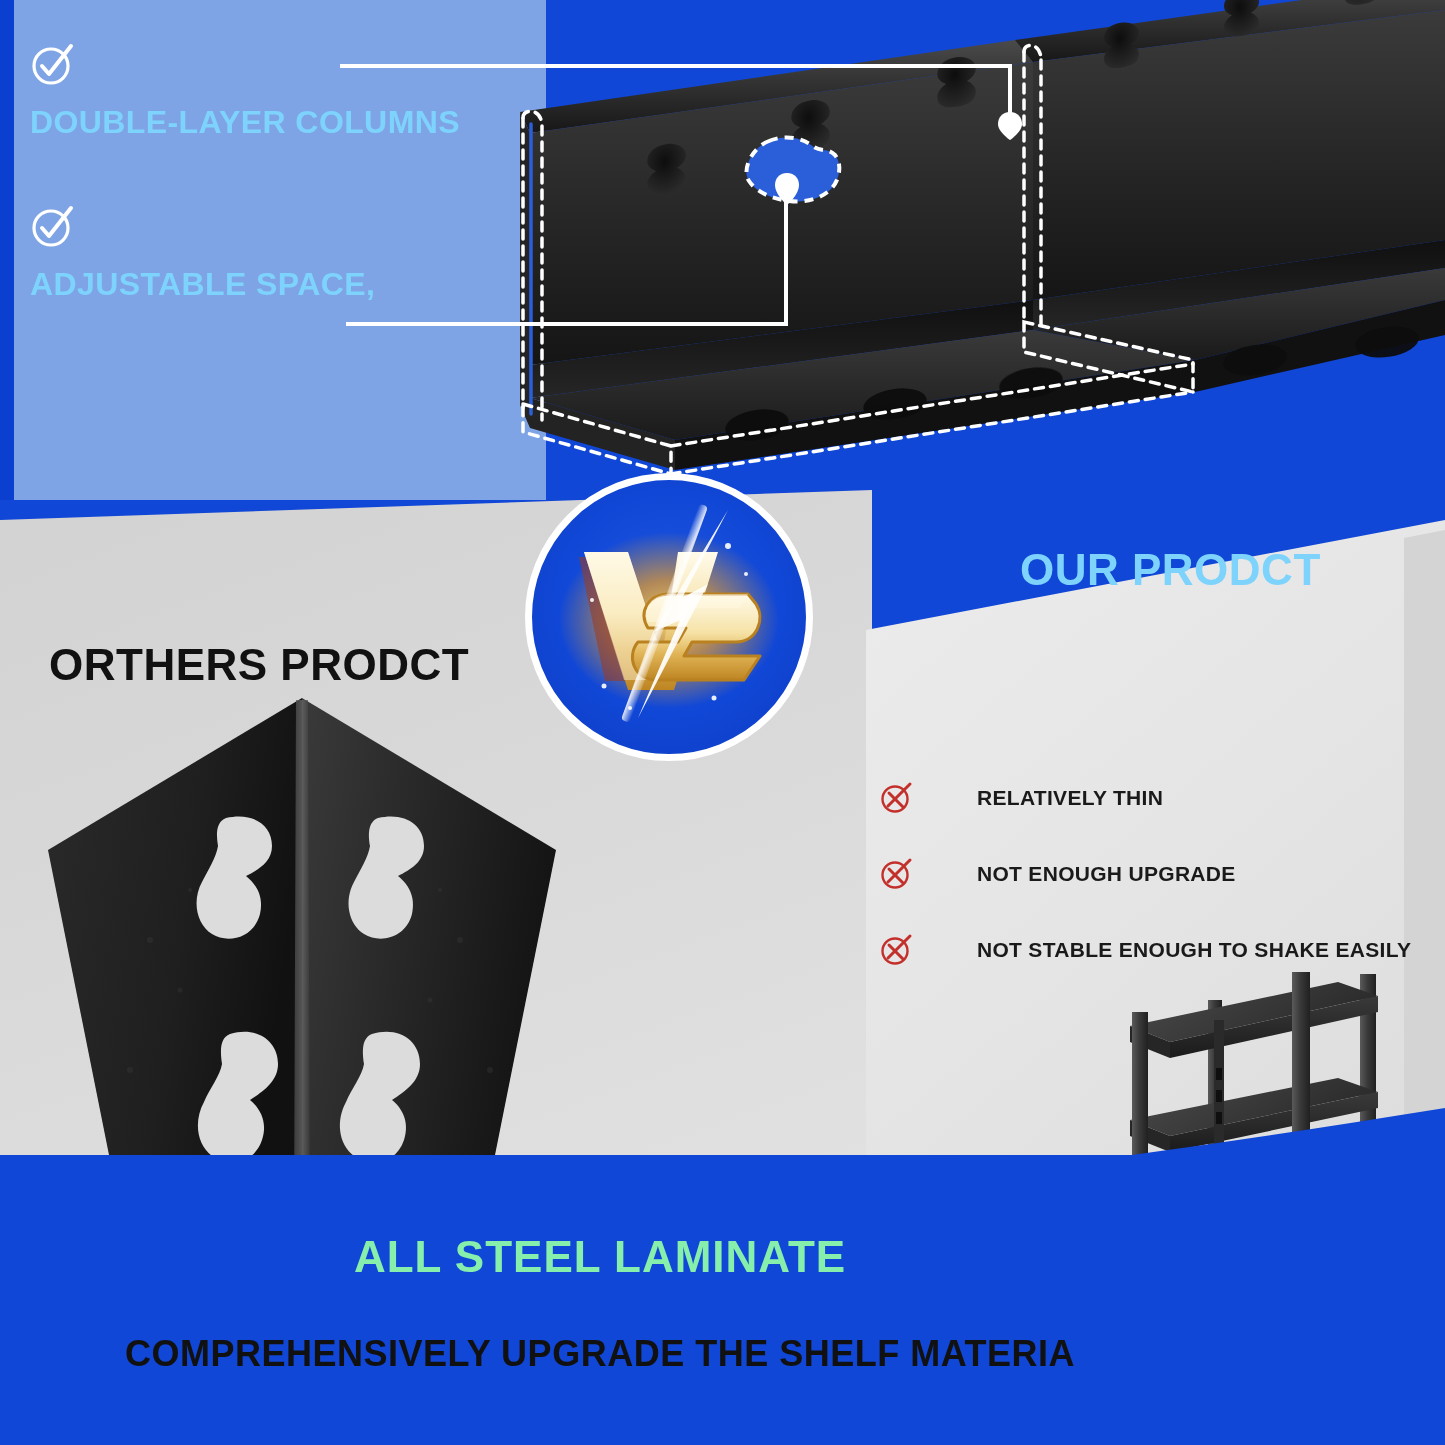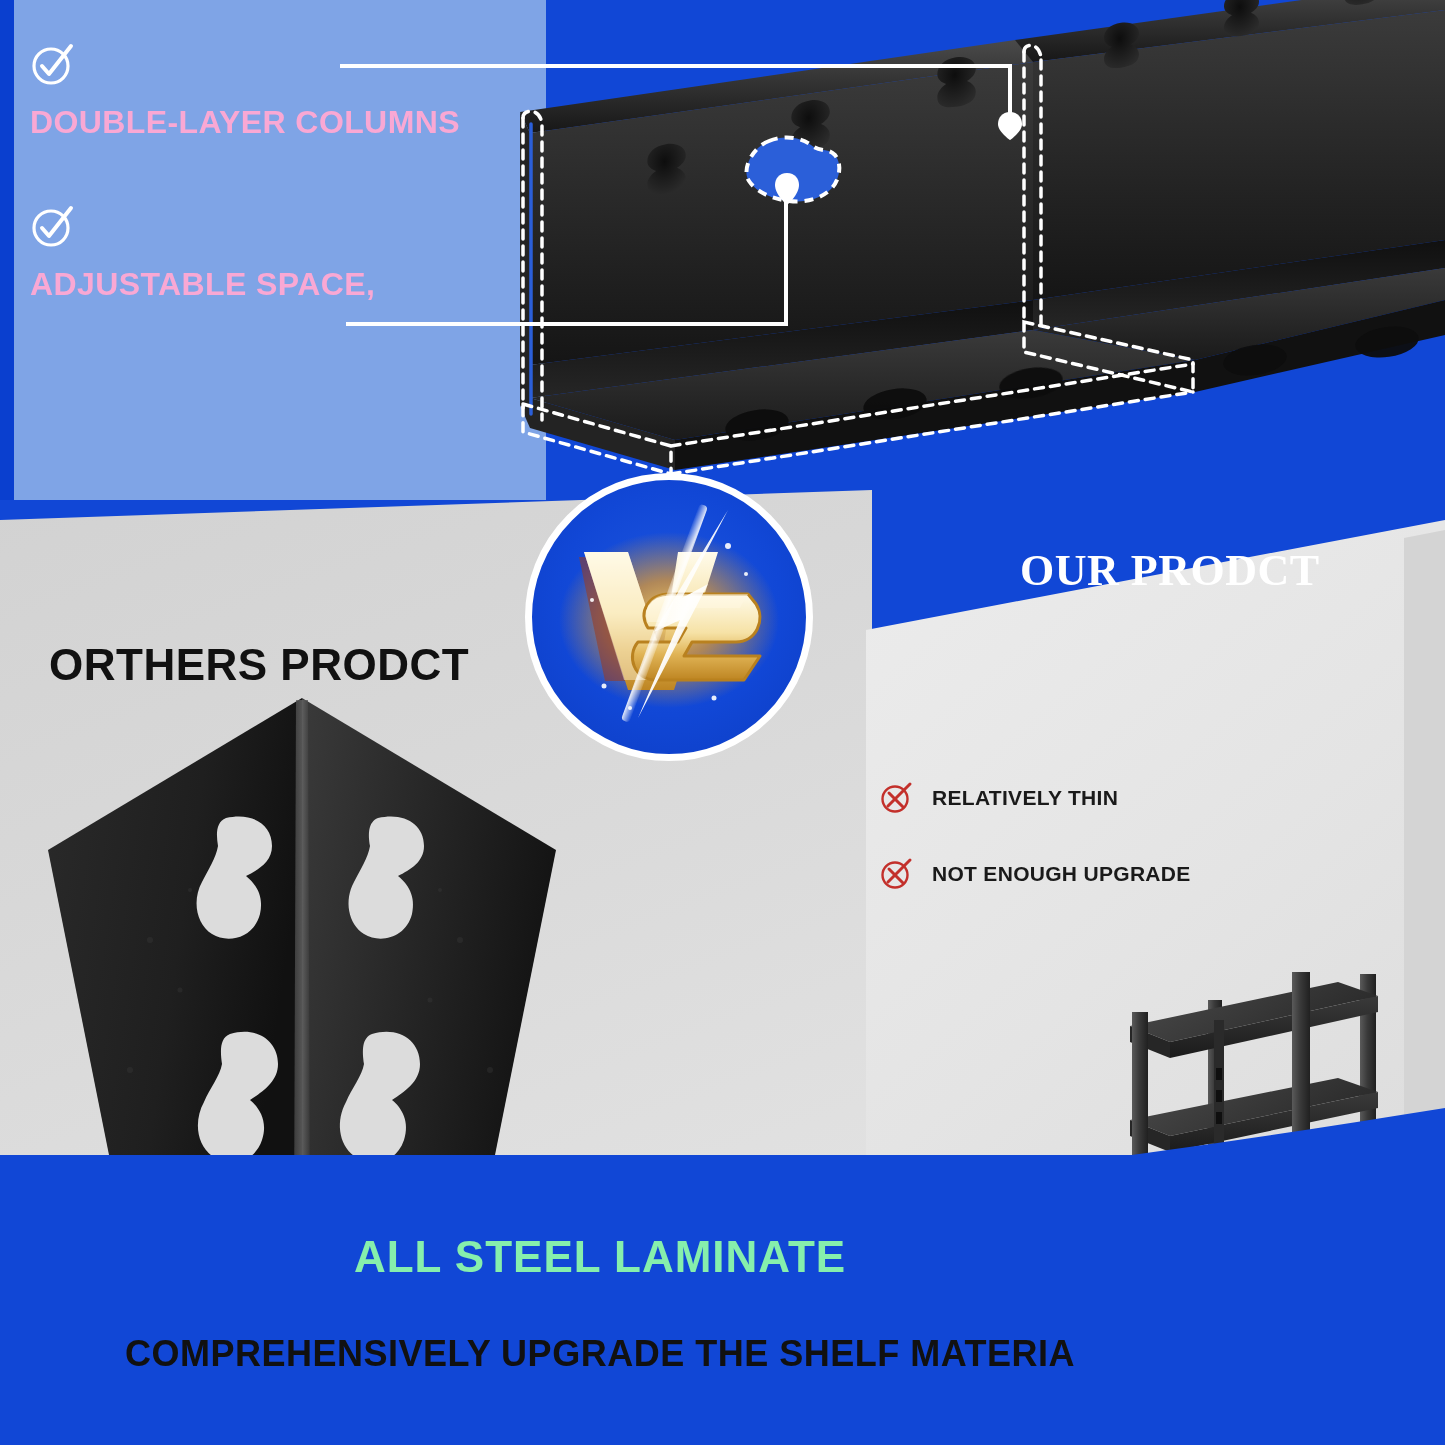--- a/index.html
+++ b/index.html
@@ -32,21 +32,21 @@
     overflow:hidden;
   }
 
   
   .bullet{position:absolute;left:30px;}
   .chk{
     position:relative;width:46px;height:46px;
   }
   .chk svg{display:block;width:46px;height:46px;overflow:visible;}
   .bullet-text{
-    color:#f9a8d4;
+    color:#7dd3fc;
     font-weight:700;
     font-size:32px;
     letter-spacing:0.4px;
     white-space:nowrap;
     margin-top:16px;
   }
   #b1{top:42px;}
   #b2{top:204px;}
   #b3{top:362px;}
   #b3 .bullet-text{margin-top:0;}
@@ -78,41 +78,41 @@
 
   
   .others-title{
     position:absolute;left:49px;top:640px;
     color:#111111;font-weight:800;font-size:44px;letter-spacing:0.5px;
     white-space:nowrap;
   }
   
   .our-title{
     position:absolute;left:1020px;top:545px;
-    color:#ffffff;font-weight:800;font-size:44px;letter-spacing:0.5px;
+    color:#7dd3fc;font-weight:800;font-size:44px;letter-spacing:0.5px;
     white-space:nowrap;
-    font-family:Liberation Serif, serif;
   }
 
   
   .bracket-wrap{
     position:absolute;left:30px;top:690px;width:560px;height:530px;
     overflow:hidden;
   }
 
   
   .cons{position:absolute;left:880px;top:778px;width:520px;}
   .con-row{
     display:flex;align-items:center;gap:20px;height:40px;margin-bottom:36px;
   }
   .xmark{width:32px;height:32px;flex:0 0 32px;}
   .xmark svg{display:block;width:32px;height:32px;overflow:visible;}
   .con-text{
     color:#1a1a1a;font-weight:700;font-size:21px;letter-spacing:0.3px;
     white-space:nowrap;
+    margin-left:45px;
   }
 
   
   .vs-badge{
     position:absolute;left:525px;top:473px;width:288px;height:288px;
     border-radius:50%;
     background:radial-gradient(circle at 50% 45%,#1E56DE 0%,#1147D6 55%,#0C3CC2 100%);
     border:7px solid #ffffff;
     box-sizing:border-box;
     overflow:hidden;
@@ -431,20 +431,30 @@
       <div class="xmark">
         <svg viewBox="0 0 32 32">
           <circle cx="15" cy="17" r="12.5" fill="none" stroke="#C3302B" stroke-width="2.4"></circle>
           <path d="M8 24 L30 2" stroke="#C3302B" stroke-width="3" stroke-linecap="round"></path>
           <path d="M9 11 L23 25" stroke="#C3302B" stroke-width="3" stroke-linecap="round"></path>
         </svg>
       </div>
       <div class="con-text">NOT ENOUGH UPGRADE</div>
     </div>
 
+    <div class="con-row">
+      <div class="xmark">
+        <svg viewBox="0 0 32 32">
+          <circle cx="15" cy="17" r="12.5" fill="none" stroke="#C3302B" stroke-width="2.4"></circle>
+          <path d="M8 24 L30 2" stroke="#C3302B" stroke-width="3" stroke-linecap="round"></path>
+          <path d="M9 11 L23 25" stroke="#C3302B" stroke-width="3" stroke-linecap="round"></path>
+        </svg>
+      </div>
+      <div class="con-text">NOT STABLE ENOUGH TO SHAKE EASILY</div>
+    </div>
   </div>
 
   <div class="shelf-wrap">
     <svg width="320" height="480" viewBox="0 0 320 480">
       <defs>
         <linearGradient id="postG" x1="0" y1="0" x2="1" y2="0">
           <stop offset="0%" stop-color="#5a5a5a"></stop>
           <stop offset="45%" stop-color="#3a3a3a"></stop>
           <stop offset="100%" stop-color="#202020"></stop>
         </linearGradient>

